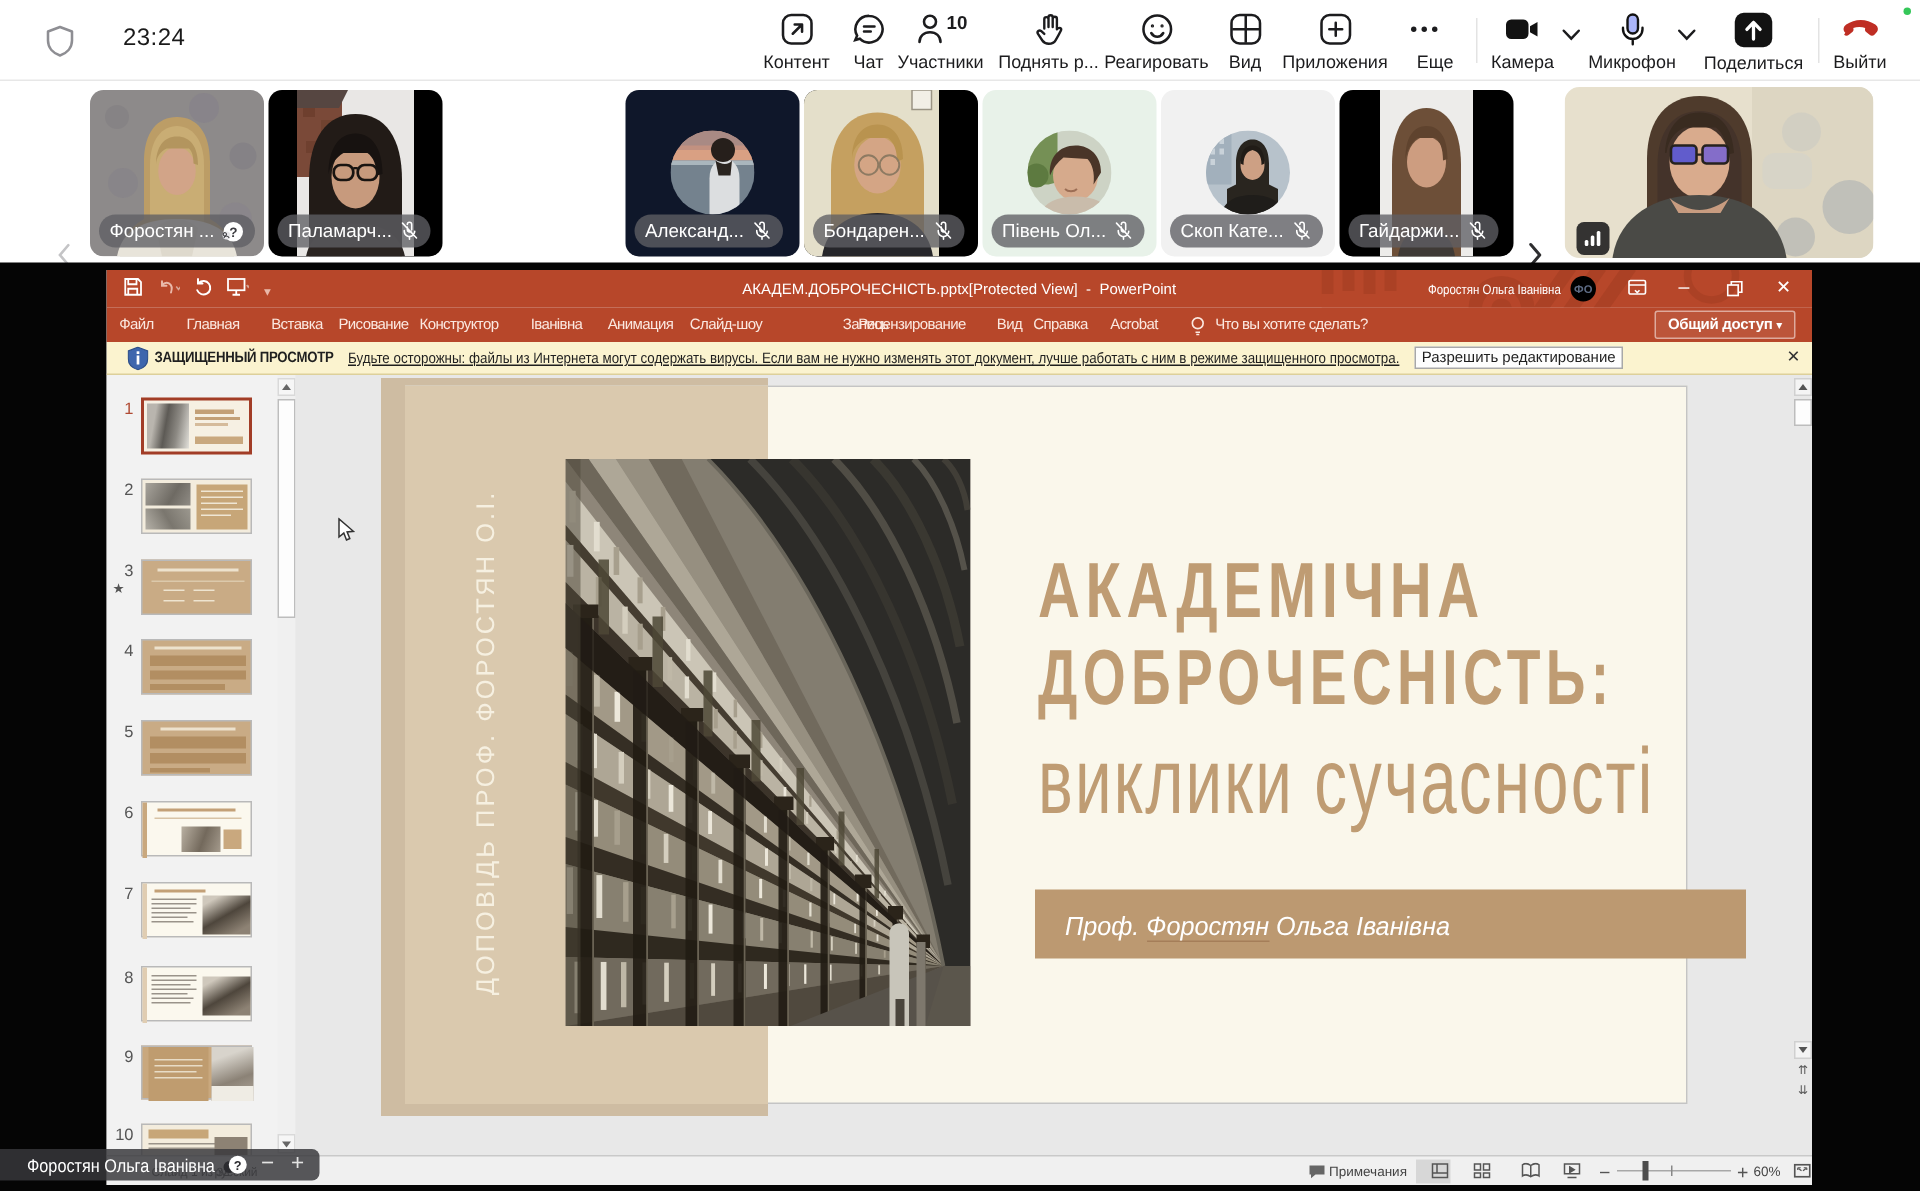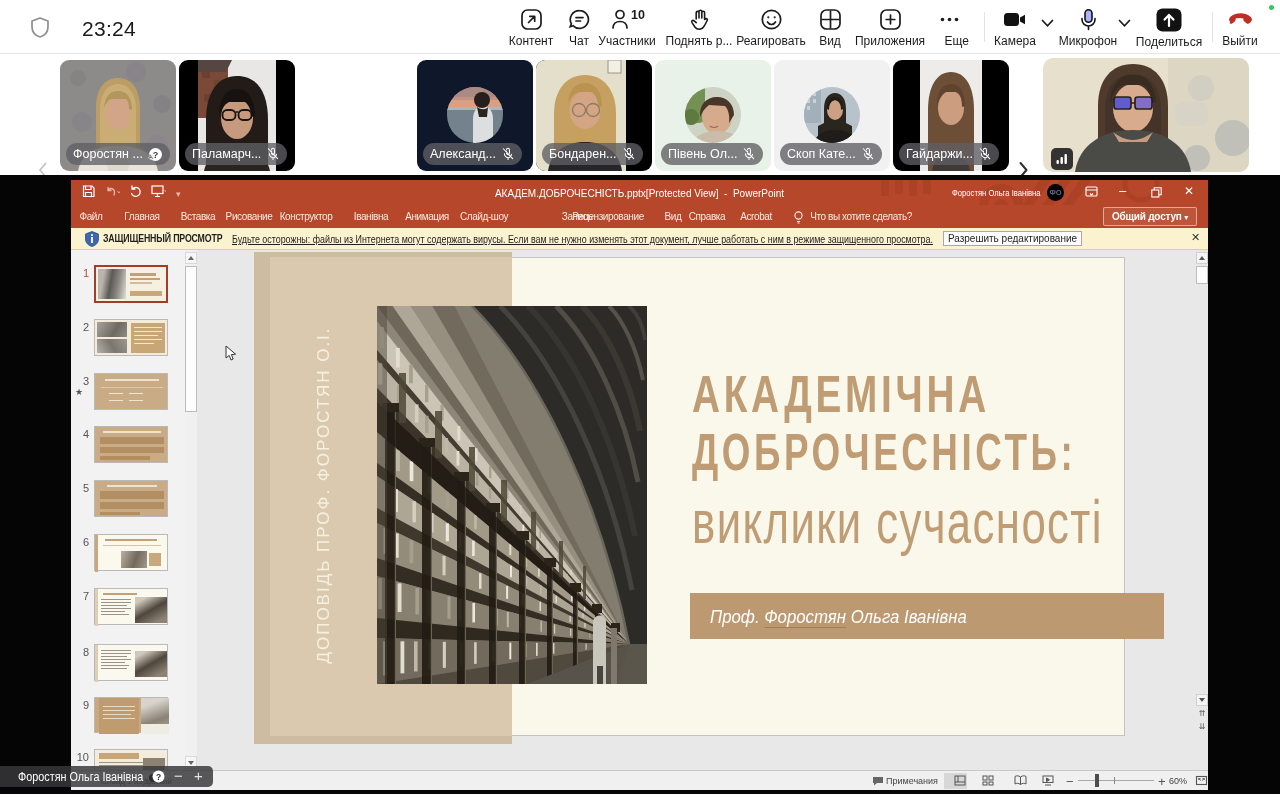--- a/index.html
+++ b/index.html
@@ -34,21 +34,21 @@
   .thumb { position:absolute; left:23px; width:74px; background:#f5efe2; border:1px solid #b9b9b9; }
   .tnum { position:absolute; left:0; width:18px; text-align:right; font-size:11px; color:#555; }
 </style>
 </head>
 <body>
 <div id="app">
   <div id="topbar">
     <svg class="abs" style="left:29px;top:16px" width="22" height="23" viewBox="0 0 22 23">
       <path d="M11 2 L19 5 v6 c0 5-3.5 8.5-8 10 c-4.5-1.5-8-5-8-10 v-6 Z" fill="none" stroke="#8e8e93" stroke-width="1.7" stroke-linejoin="round"></path>
     </svg>
-    <div class="abs" style="left:82px;top:17px;font-size:21px;font-weight:500;color:#1a1a1a;letter-spacing:.3px;">23:24</div>
+    <div class="abs" style="left:82px;top:17px;font-size:16px;font-weight:500;color:#1a1a1a;letter-spacing:.3px;">23:24</div>
 
     <div class="tbtn" style="left:505px;width:52px;">
       <svg width="23" height="23" viewBox="0 0 23 23" fill="none" stroke="#1c1c1e" stroke-width="1.7" stroke-linecap="round" stroke-linejoin="round">
         <rect x="2" y="2" width="19" height="19" rx="5.5"></rect>
           <path d="M8.5 14.5 L14.5 8.5 M9.8 8.3 h4.9 v4.9"></path>
       </svg>
       <div class="tlabel">Контент</div>
     </div>
     <div class="tbtn" style="left:557px;width:44px;">
       <svg width="23" height="23" viewBox="0 0 23 23" fill="none" stroke="#1c1c1e" stroke-width="1.7" stroke-linecap="round">

